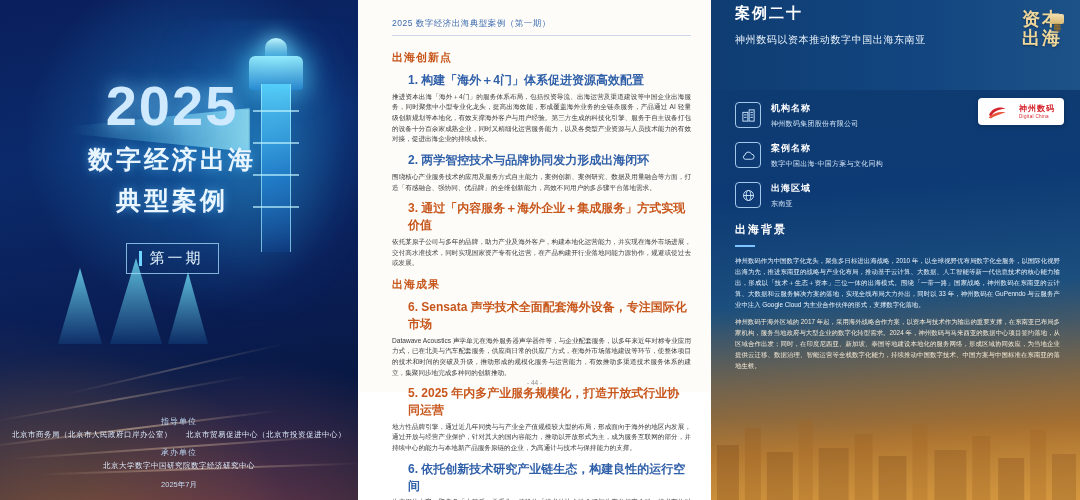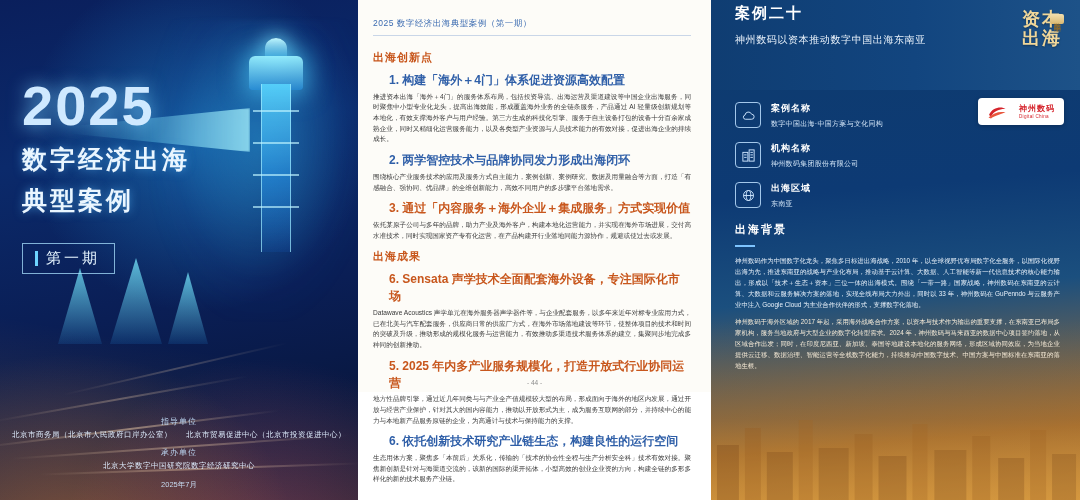--- a/index.html
+++ b/index.html
@@ -77,20 +77,21 @@
       radial-gradient(ellipse at 75% 130%, rgba(255,90,140,0.28) 0%, rgba(255,90,140,0) 55%),
       linear-gradient(10deg, rgba(255,170,80,0.18) 0%, rgba(10,30,80,0) 70%);
   }
   .streak {
     position: absolute; height: 2px; border-radius: 2px;
     background: linear-gradient(90deg, rgba(255,255,255,0) 0%, rgba(255,220,180,0.85) 50%, rgba(255,255,255,0) 100%);
   }
   .cover-title {
     position: absolute; left: 22px; top: 78px; width: 300px;
     z-index: 5;
+    text-align: center;
   }
   .year {
     font-size: 56px; font-weight: bold; letter-spacing: 2px;
     color: #cfe9ff;
     text-shadow: 0 0 18px rgba(120,210,255,0.8);
     line-height: 1;
   }
   .ctitle1, .ctitle2 {
     font-size: 25px; font-weight: bold; letter-spacing: 3px;
     color: #eaf6ff; margin-top: 10px; line-height: 1.25;
@@ -113,21 +114,21 @@
   .cf-label { font-size: 8px; color: #bcd6f2; letter-spacing: 1px; margin-top: 7px; }
   .cf-org { font-size: 7.5px; color: #dbe9fa; letter-spacing: 0.5px; margin-top: 3px; }
   .cf-date { font-size: 7.5px; color: #c6d9ef; margin-top: 9px; }
   .cf-orgs { display: flex; justify-content: center; gap: 14px; }
 
   
   .textpage {
     flex: 0 0 353px;
     width: 353px; height: 392px;
     background: #fdfcf8;
-    padding: 18px 20px 12px 15px;
+    padding: 18px 20px 12px 34px;
     position: relative;
   }
   .tp-header {
     font-size: 8.5px; color: #3a6ab0; letter-spacing: 0.5px;
     border-bottom: 1px solid #c9d6e8;
     padding-bottom: 5px; margin-bottom: 14px;
   }
   .tp-h1 {
     font-size: 11px; color: #c8571d; font-weight: bold; letter-spacing: 1px;
     margin: 8px 0 6px 0;
@@ -347,50 +348,50 @@
         </svg>
         <div class="logo-text">
           <div class="lt1">神州数码</div>
           <div class="lt2">Digital China</div>
         </div>
       </div>
 
       <div class="info-row">
         <div class="info-ico">
           <svg width="15" height="15" viewBox="0 0 24 24" fill="none" stroke="#cfe6ff" stroke-width="1.5">
-            <path d="M7 18h10a4 4 0 0 0 0-8 5.5 5.5 0 0 0-10.6 1.3A3.4 3.4 0 0 0 7 18z"></path>
-          </svg>
-        </div>
-        <div class="info-txt">
-          <div class="lbl">案例名称</div>
-          <div class="val">数字中国出海·中国方案与文化同构</div>
-        </div>
-      </div>
-
-      <div class="info-row">
-        <div class="info-ico">
-          <svg width="15" height="15" viewBox="0 0 24 24" fill="none" stroke="#cfe6ff" stroke-width="1.5">
             <rect x="3" y="7" width="8" height="14"></rect>
               <rect x="13" y="3" width="8" height="18"></rect>
             <line x1="5" y1="11" x2="9" y2="11"></line>
               <line x1="5" y1="15" x2="9" y2="15"></line>
             <line x1="15" y1="7" x2="19" y2="7"></line>
               <line x1="15" y1="11" x2="19" y2="11"></line>
               <line x1="15" y1="15" x2="19" y2="15"></line>
           </svg>
         </div>
         <div class="info-txt">
           <div class="lbl">机构名称</div>
           <div class="val">神州数码集团股份有限公司</div>
         </div>
       </div>
 
       <div class="info-row">
         <div class="info-ico">
           <svg width="15" height="15" viewBox="0 0 24 24" fill="none" stroke="#cfe6ff" stroke-width="1.5">
+            <path d="M7 18h10a4 4 0 0 0 0-8 5.5 5.5 0 0 0-10.6 1.3A3.4 3.4 0 0 0 7 18z"></path>
+          </svg>
+        </div>
+        <div class="info-txt">
+          <div class="lbl">案例名称</div>
+          <div class="val">数字中国出海·中国方案与文化同构</div>
+        </div>
+      </div>
+
+      <div class="info-row">
+        <div class="info-ico">
+          <svg width="15" height="15" viewBox="0 0 24 24" fill="none" stroke="#cfe6ff" stroke-width="1.5">
             <circle cx="12" cy="12" r="8"></circle>
             <ellipse cx="12" cy="12" rx="3.6" ry="8"></ellipse>
             <line x1="4" y1="12" x2="20" y2="12"></line>
           </svg>
         </div>
         <div class="info-txt">
           <div class="lbl">出海区域</div>
           <div class="val">东南亚</div>
         </div>
       </div>

